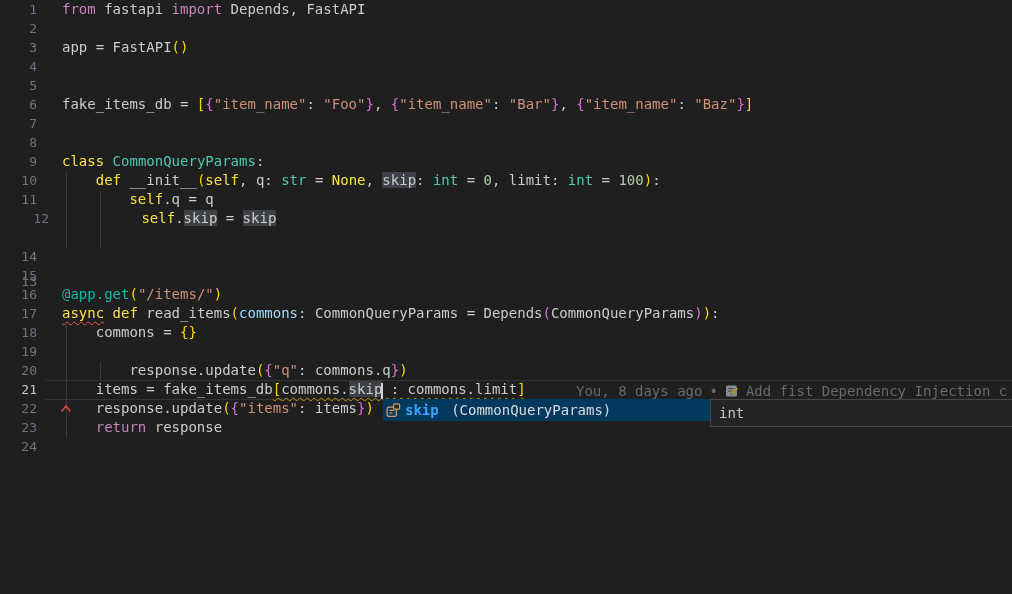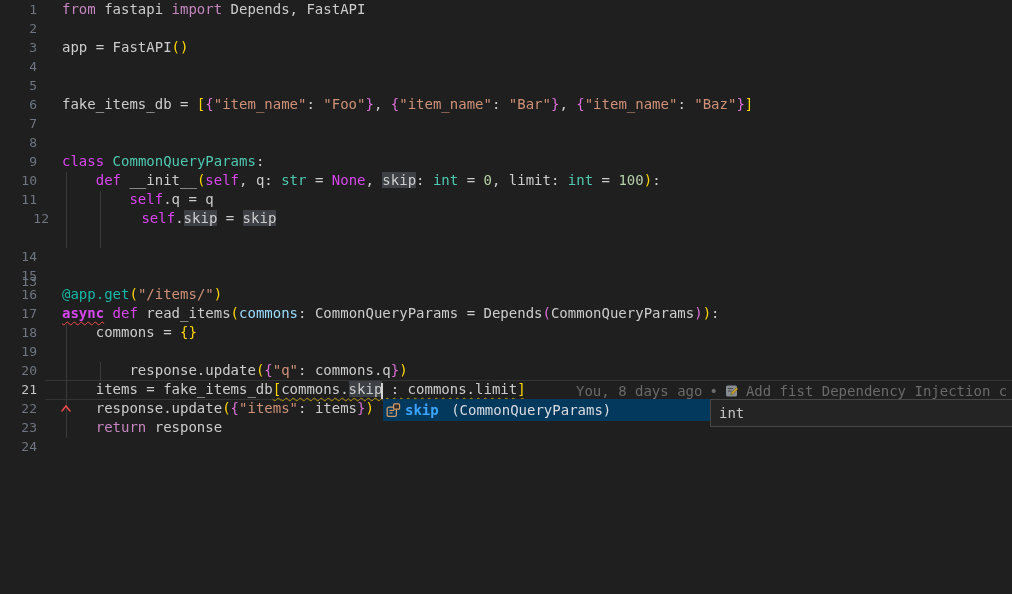--- a/index.html
+++ b/index.html
@@ -13,30 +13,30 @@
   .line{position:absolute;left:0;width:1012px;height:19px;line-height:19px;white-space:pre;}
   .gutter{
     position:absolute;left:0;top:0;width:37px;text-align:right;
     color:#6e7681;font-size:13px;line-height:19px;
   }
   .gutter.act{color:#c6c6c6;}
   .code{position:absolute;left:62px;top:0;line-height:19px;color:#cccccc;}
   
   .w{color:#cccccc}
   .kw{color:#C586C0}
-  .kb{color:#d946ef}
+  .kb{color:#fde047}
   .ty{color:#4EC9B0}
   .nu{color:#B5CEA8}
   .st{color:#CE9178}
   .fn{color:#14b8a6}
   .b1{color:#FFD700}
   .b2{color:#DA70D6}
   .pa{color:#9CDCFE}
   .hl{background:rgba(95,100,108,0.48);}
-  .sqe{text-decoration:underline wavy #F14C4C;text-decoration-thickness:1px;text-underline-offset:3px;font-weight:bold;}
+  .sqe{text-decoration:underline wavy #F14C4C;text-decoration-thickness:1px;text-underline-offset:3px;}
   .uw{text-decoration:underline wavy #B89500;text-decoration-thickness:1px;text-underline-offset:3px;}
   
   .cur-line-border{position:absolute;left:45px;width:967px;height:1px;background:#343434;}
   .indent-guide{position:absolute;width:1px;background:#3a3a3a;}
   #cursor{position:absolute;left:381px;top:383px;width:1.5px;height:16px;background:#d4d4d4;}
   #gutter-err{position:absolute;left:61px;top:404px;}
   #blame{
     position:absolute;left:576px;top:381px;height:19px;
     display:flex;align-items:center;gap:7px;
     color:#6a6a6a;white-space:pre;

